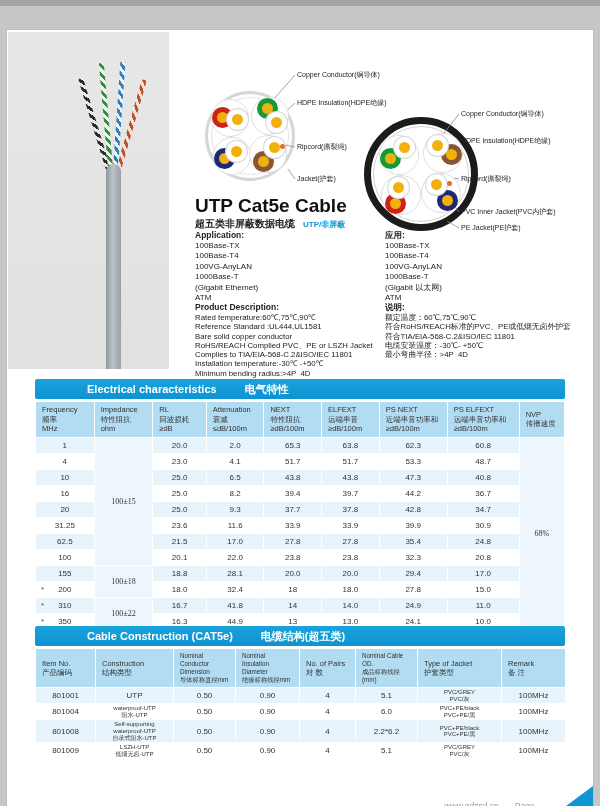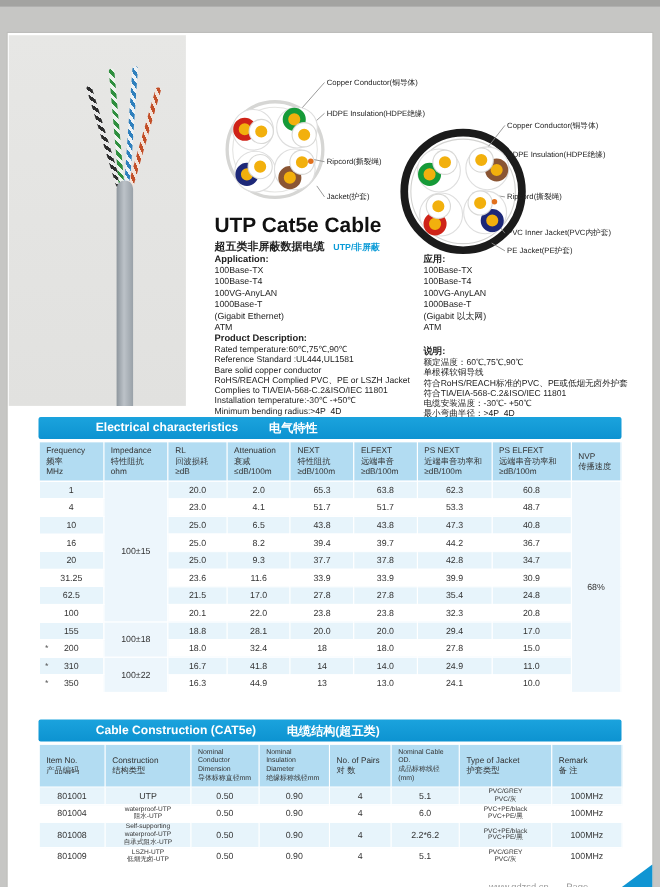--- a/index.html
+++ b/index.html
@@ -60,21 +60,21 @@
     display:flex; align-items:center; gap:28px; padding-left:52px;
     color:#fff; font-weight:bold; font-size:11px; }
   table { width:100%; border-collapse:collapse; margin-top:2px; table-layout:fixed; }
   th, td { border:1px solid #fff; }
   th { background:#b2dcf2; color:#333; font-weight:normal; font-size:7.5px; line-height:9.5px;
     text-align:left; padding:3px 0 3px 6px; vertical-align:middle; }
   th.small { font-size:6.3px; line-height:8px; }
   td { text-align:center; font-size:8px; color:#333; padding:0; }
   .etable td { height:16px; }
   tr.zebra td { background:#e7f4fb; }
-  td.span-cell { background:#edf6fc !important; }
+  td.span-cell { background:#edf6fc !important;font-family:Liberation Serif, serif; }
   td.freq { position:relative; }
   td.freq .star { position:absolute; left:5px; top:3px; font-size:8px; color:#555; }
   .remark { margin-top:3px; font-size:7.5px; color:#444; }
   .ctable td { height:15px; }
   .ctable td.ml { font-size:6px; line-height:6.6px; padding:1px 0; }
 
   
   .footer-text { position:absolute; right:56px; bottom:15px; display:flex; gap:16px;
     font-size:8.5px; color:#999; }
   .corner-triangle { position:absolute; right:0; bottom:0; width:0; height:0;
@@ -199,25 +199,24 @@
     <div>
         <div>Rated temperature:60℃,75℃,90℃</div>
         <div>Reference Standard :UL444,UL1581</div>
         <div>Bare solid copper conductor</div>
         <div>RoHS/REACH Complied PVC、PE or LSZH Jacket</div>
         <div>Complies to TIA/EIA-568-C.2&amp;ISO/IEC 11801</div>
         <div>Installation temperature:-30℃ -+50℃</div>
         <div>Minimum bending radius:&gt;4P&nbsp;&nbsp;4D</div>
       </div>
   </div>
-  <div class="tcol desc" style="left:378px;top:284px;width:210px;">
+  <div class="tcol desc" style="left:378px;top:272px;width:210px;">
     <div class="thead">说明:</div>
     <div>
         <div>额定温度：60℃,75℃,90℃</div>
-        <div>单根裸软铜导线</div>
         <div>符合RoHS/REACH标准的PVC、PE或低烟无卤外护套</div>
         <div>符合TIA/EIA-568-C.2&amp;ISO/IEC 11801</div>
         <div>电缆安装温度：-30℃- +50℃</div>
         <div>最小弯曲半径：&gt;4P&nbsp;&nbsp;4D</div>
       </div>
   </div>
 
   <div class="section" style="top:349px;">
     <div class="banner">
       <span>Electrical characteristics</span>
@@ -393,21 +392,21 @@
             <td>44.9</td>
             <td>13</td>
             <td>13.0</td>
             <td>24.1</td>
             <td>10.0</td>
           </tr>
         </tbody>
     </table>
   </div>
 
-  <div class="section" style="top:624px;">
+  <div class="section" style="top:596px;">
     <div class="banner">
       <span>Cable Construction (CAT5e)</span>
       <span>电缆结构(超五类)</span>
     </div>
     <table class="ctable">
       <colgroup>
         <col style="width:60px">
           <col style="width:78px">
           <col style="width:62px">
           <col style="width:64px">

